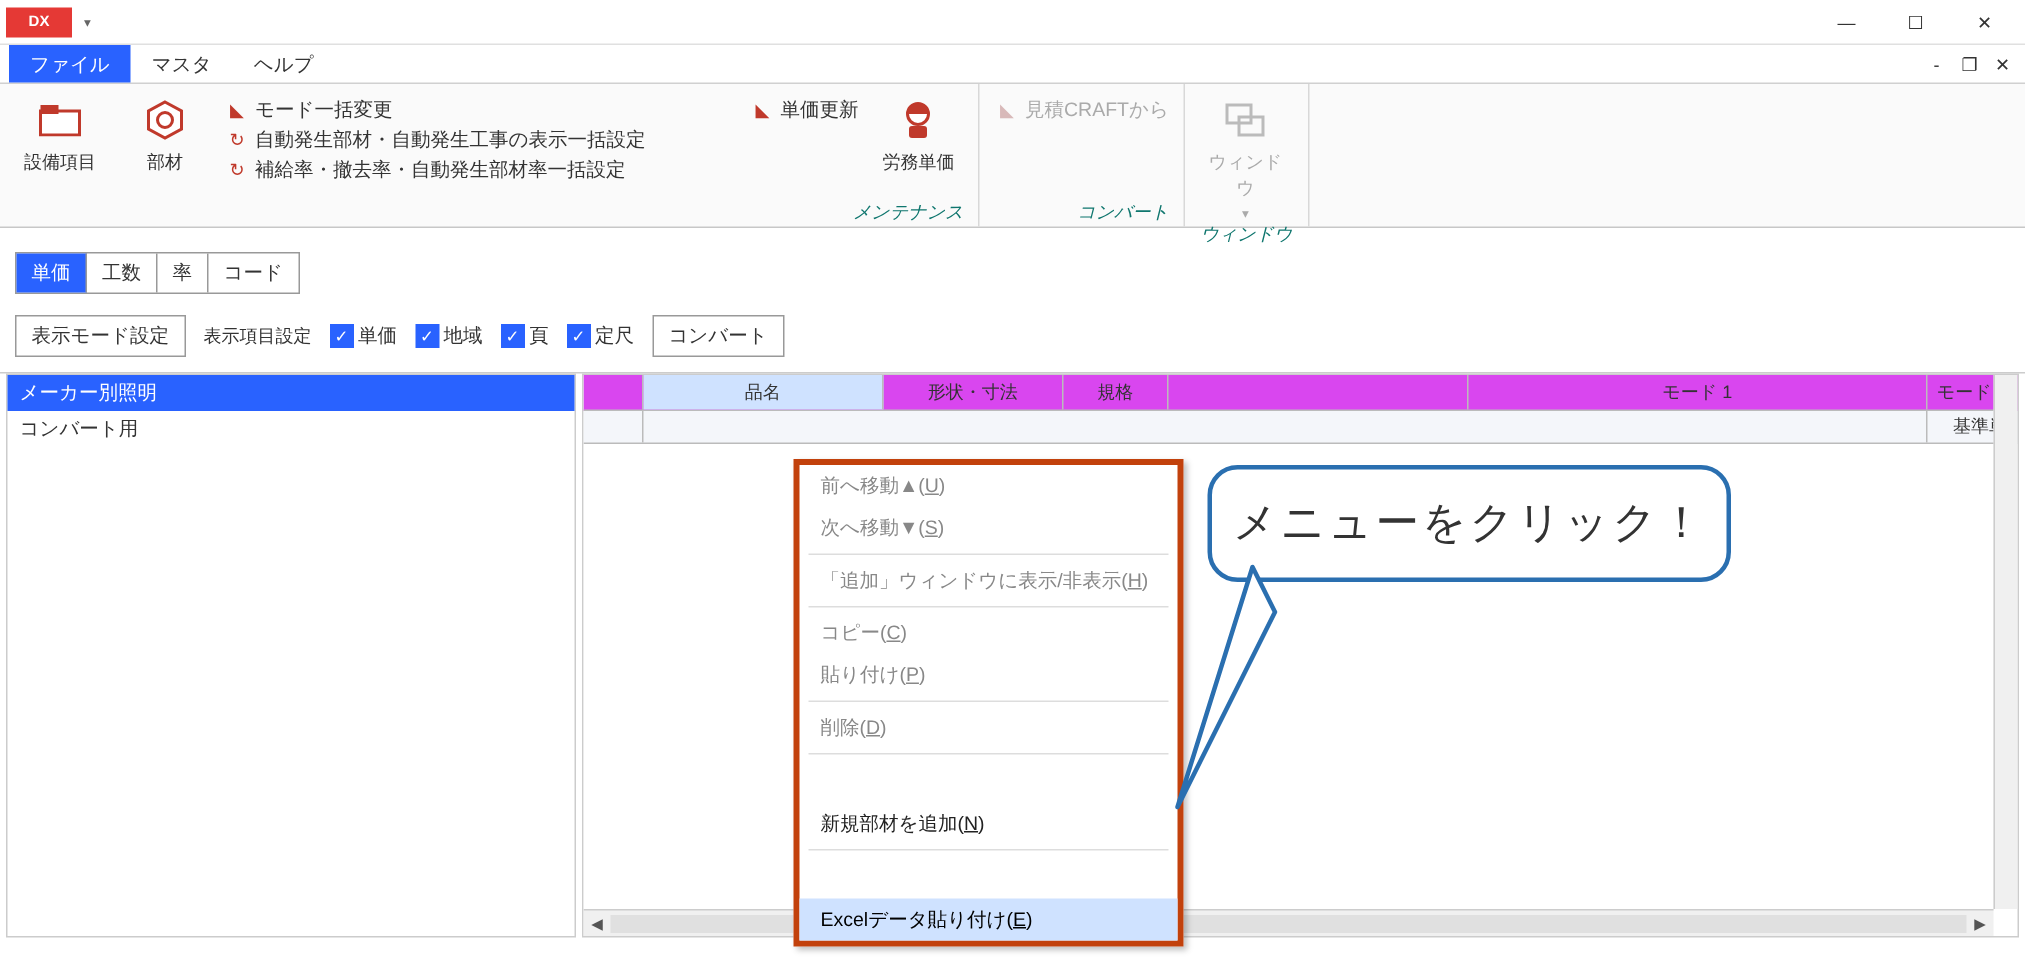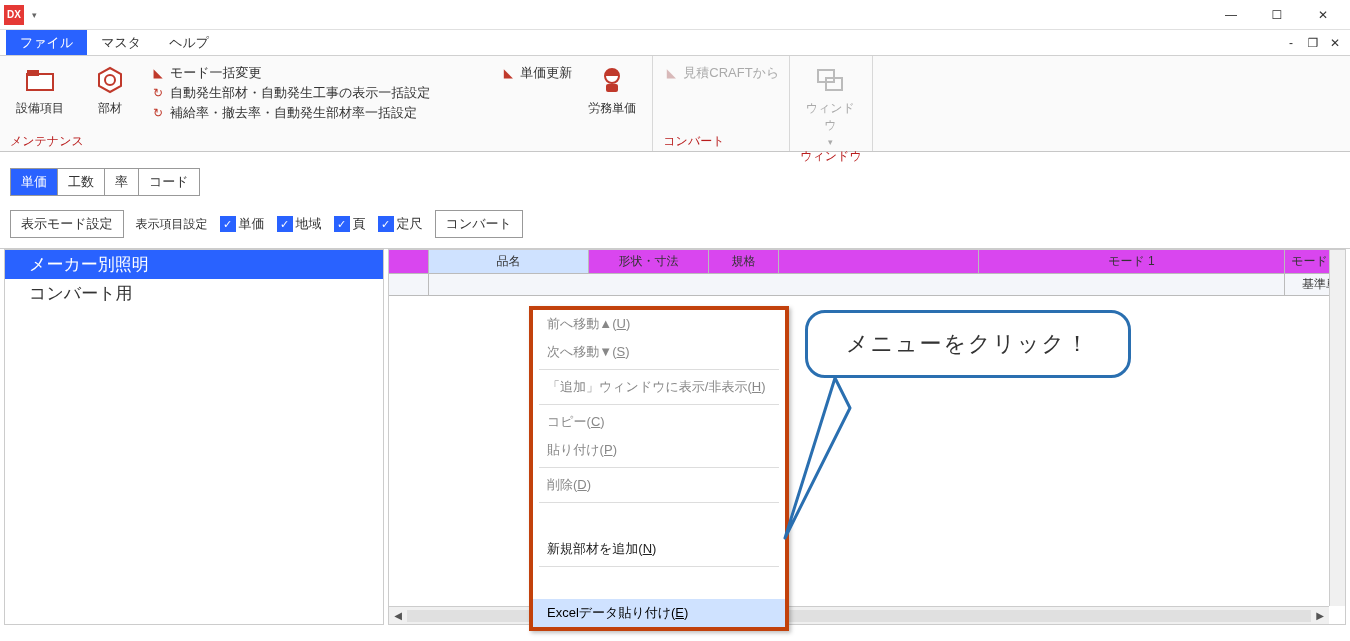--- a/index.html
+++ b/index.html
@@ -1,37 +1,37 @@
 <!DOCTYPE html>
 <html><head>
 <meta charset="utf-8">
 <style>
 * { box-sizing: border-box; margin: 0; padding: 0; }
 body { font-family: "Meiryo UI", "MS PGothic", sans-serif; font-size: 12px; background: #fff; color: #333; overflow: hidden; width: 1350px; height: 641px; position: relative; }
 
 
 .titlebar { height: 30px; display: flex; align-items: center; padding: 0 4px; background: #fff; border-bottom: 1px solid #e0e0e0; }
-.titlebar .app-icon { width: 20px; height: 20px; background: #e53935; display: flex; align-items: center; justify-content: center; color: #fff; font-size: 10px; font-weight: bold; }
+.titlebar .app-icon { width: 44px; height: 20px; background: #e53935; display: flex; align-items: center; justify-content: center; color: #fff; font-size: 10px; font-weight: bold; }
 .titlebar .qat { margin-left: 8px; display: flex; gap: 4px; align-items: center; }
 .titlebar .qat .dropdown-arrow { font-size: 9px; color: #666; }
 .titlebar .spacer { flex: 1; }
 .titlebar .win-btn { width: 46px; height: 30px; display: flex; align-items: center; justify-content: center; color: #333; }
 
 
 .ribbon-tabs { height: 26px; display: flex; align-items: stretch; border-bottom: 1px solid #d0d0d0; padding-left: 6px; }
 .ribbon-tabs .tab { padding: 0 14px; display: flex; align-items: center; font-size: 13px; cursor: default; }
 .ribbon-tabs .tab.active { background: #2962ff; color: #fff; }
 .ribbon-tabs .mdi-controls { margin-left: auto; display: flex; gap: 4px; padding-right: 6px; align-items: center; }
 .ribbon-tabs .mdi-controls span { width: 18px; text-align: center; font-size: 12px; }
 
 
 .ribbon-body { height: 96px; display: flex; border-bottom: 1px solid #c7c7c7; background: #fafafa; }
 .ribbon-group { display: flex; flex-direction: column; border-right: 1px solid #d8d8d8; padding: 2px 10px 0 10px; }
 .ribbon-group .content { flex: 1; display: flex; align-items: flex-start; gap: 10px; }
-.ribbon-group .label { text-align: left; font-size: 12px; color: #b91c1c; height: 18px; }
+.ribbon-group .label { text-align: right; font-size: 12px; color: #0f766e; height: 18px; font-style: italic; }
 .big-btn { display: flex; flex-direction: column; align-items: center; justify-content: space-between; width: 60px; padding-top: 6px; cursor: default; }
 .big-btn .iconwrap { width: 32px; height: 32px; display: flex; align-items: center; justify-content: center; }
 .big-btn .txt { font-size: 12px; margin-top: 4px; text-align: center; }
 .vlist { display: flex; flex-direction: column; gap: 2px; padding-top: 6px; }
 .vlist .row { display: flex; align-items: center; gap: 4px; font-size: 13px; cursor: default; }
 .vlist .row .small-icon { width: 16px; height: 16px; display: flex; align-items: center; justify-content: center; font-size: 12px; }
 
 
 .filter-bar { padding: 16px 10px 8px 10px; }
 .seg { display: inline-flex; border: 1px solid #999; }
@@ -40,21 +40,21 @@
 .seg .seg-item.active { background: #2962ff; color: #fff; }
 
 .settings-bar { padding: 6px 10px 10px 10px; display: flex; align-items: center; gap: 12px; }
 .btn-outline { border: 1px solid #999; background: #fff; padding: 4px 10px; font-size: 13px; cursor: default; }
 .chk { width: 16px; height: 16px; background: #2962ff; color: #fff; display: inline-flex; align-items: center; justify-content: center; font-size: 11px; margin-right: 3px; }
 .chk-label { display: flex; align-items: center; font-size: 13px; }
 
 
 .main { display: flex; height: calc(641px - 30px - 26px - 96px - 60px - 48px - 4px); border-top: 1px solid #ccc; }
 .tree { width: 380px; border: 1px solid #ccc; margin: 0 4px; }
-.tree .tree-row { padding: 3px 24px; font-size: 17px; cursor: default; font-family: Liberation Serif, serif; }
+.tree .tree-row { padding: 3px 8px; font-size: 13px; cursor: default; font-family: Liberation Serif, serif; }
 .tree .tree-row.selected { background: #2962ff; color: #fff; }
 
 .grid-area { flex: 1; position: relative; border: 1px solid #ccc; margin-right: 4px; overflow: hidden; }
 .grid-header { display: flex; height: 24px; border-bottom: 1px solid #bbb; background: #d946ef; }
 .grid-header .cell { border-right: 1px solid #bbb; display: flex; align-items: center; justify-content: center; font-size: 12px; }
 .grid-header .cell.blue { background: #cfe2ff; }
 .grid-subheader { display: flex; height: 22px; border-bottom: 1px solid #bbb; background: #f4f6fa; font-size: 12px; }
 .grid-subheader .cell { border-right: 1px solid #bbb; display: flex; align-items:center; justify-content:flex-end; padding-right:6px;}
 .grid-body { position: absolute; top: 46px; bottom: 18px; left:0; right:16px; background: #fff; }
 .hscroll { position: absolute; bottom: 0; left: 0; right: 16px; height: 18px; background: #f0f0f0; border-top: 1px solid #ccc; display:flex; align-items:center;}
@@ -65,21 +65,21 @@
 
 .ctx-menu { position: absolute; left: 529px; top: 306px; width: 260px; background: #fff; border: 4px solid #c2410c; box-shadow: 2px 2px 4px rgba(0,0,0,0.25); font-size: 13px; z-index: 10; }
 .ctx-menu .item { padding: 5px 14px; color: #888; cursor: default; }
 .ctx-menu .item.enabled { color: #222; margin-top: 32px; }
 .ctx-menu .item.highlight { background: #cfe2ff; color: #000; }
 .ctx-menu .sep { height: 1px; background: #ddd; margin: 3px 6px; }
 .ctx-menu .item .ul { text-decoration: underline; }
 
 
 .callout { position: absolute; left: 805px; top: 310px; z-index: 20; }
-.callout .bubble { background: #fff; border: 3px solid #2a6fb0; border-radius: 20px; padding: 16px 38px; font-size: 22px; letter-spacing: 2px; font-weight: 500; color: #333; }
+.callout .bubble { background: #fff; border: 3px solid #2a6fb0; border-radius: 20px; padding: 16px 14px; font-size: 29px; letter-spacing: 2px; font-weight: 500; color: #333; }
 .callout svg.tail { position: absolute; left: -30px; top: 58px; }
 
 </style>
 </head>
 <body>
 
 <div class="titlebar">
   <div class="app-icon">DX</div>
   <div class="qat">
     <span class="dropdown-arrow">▾</span>

